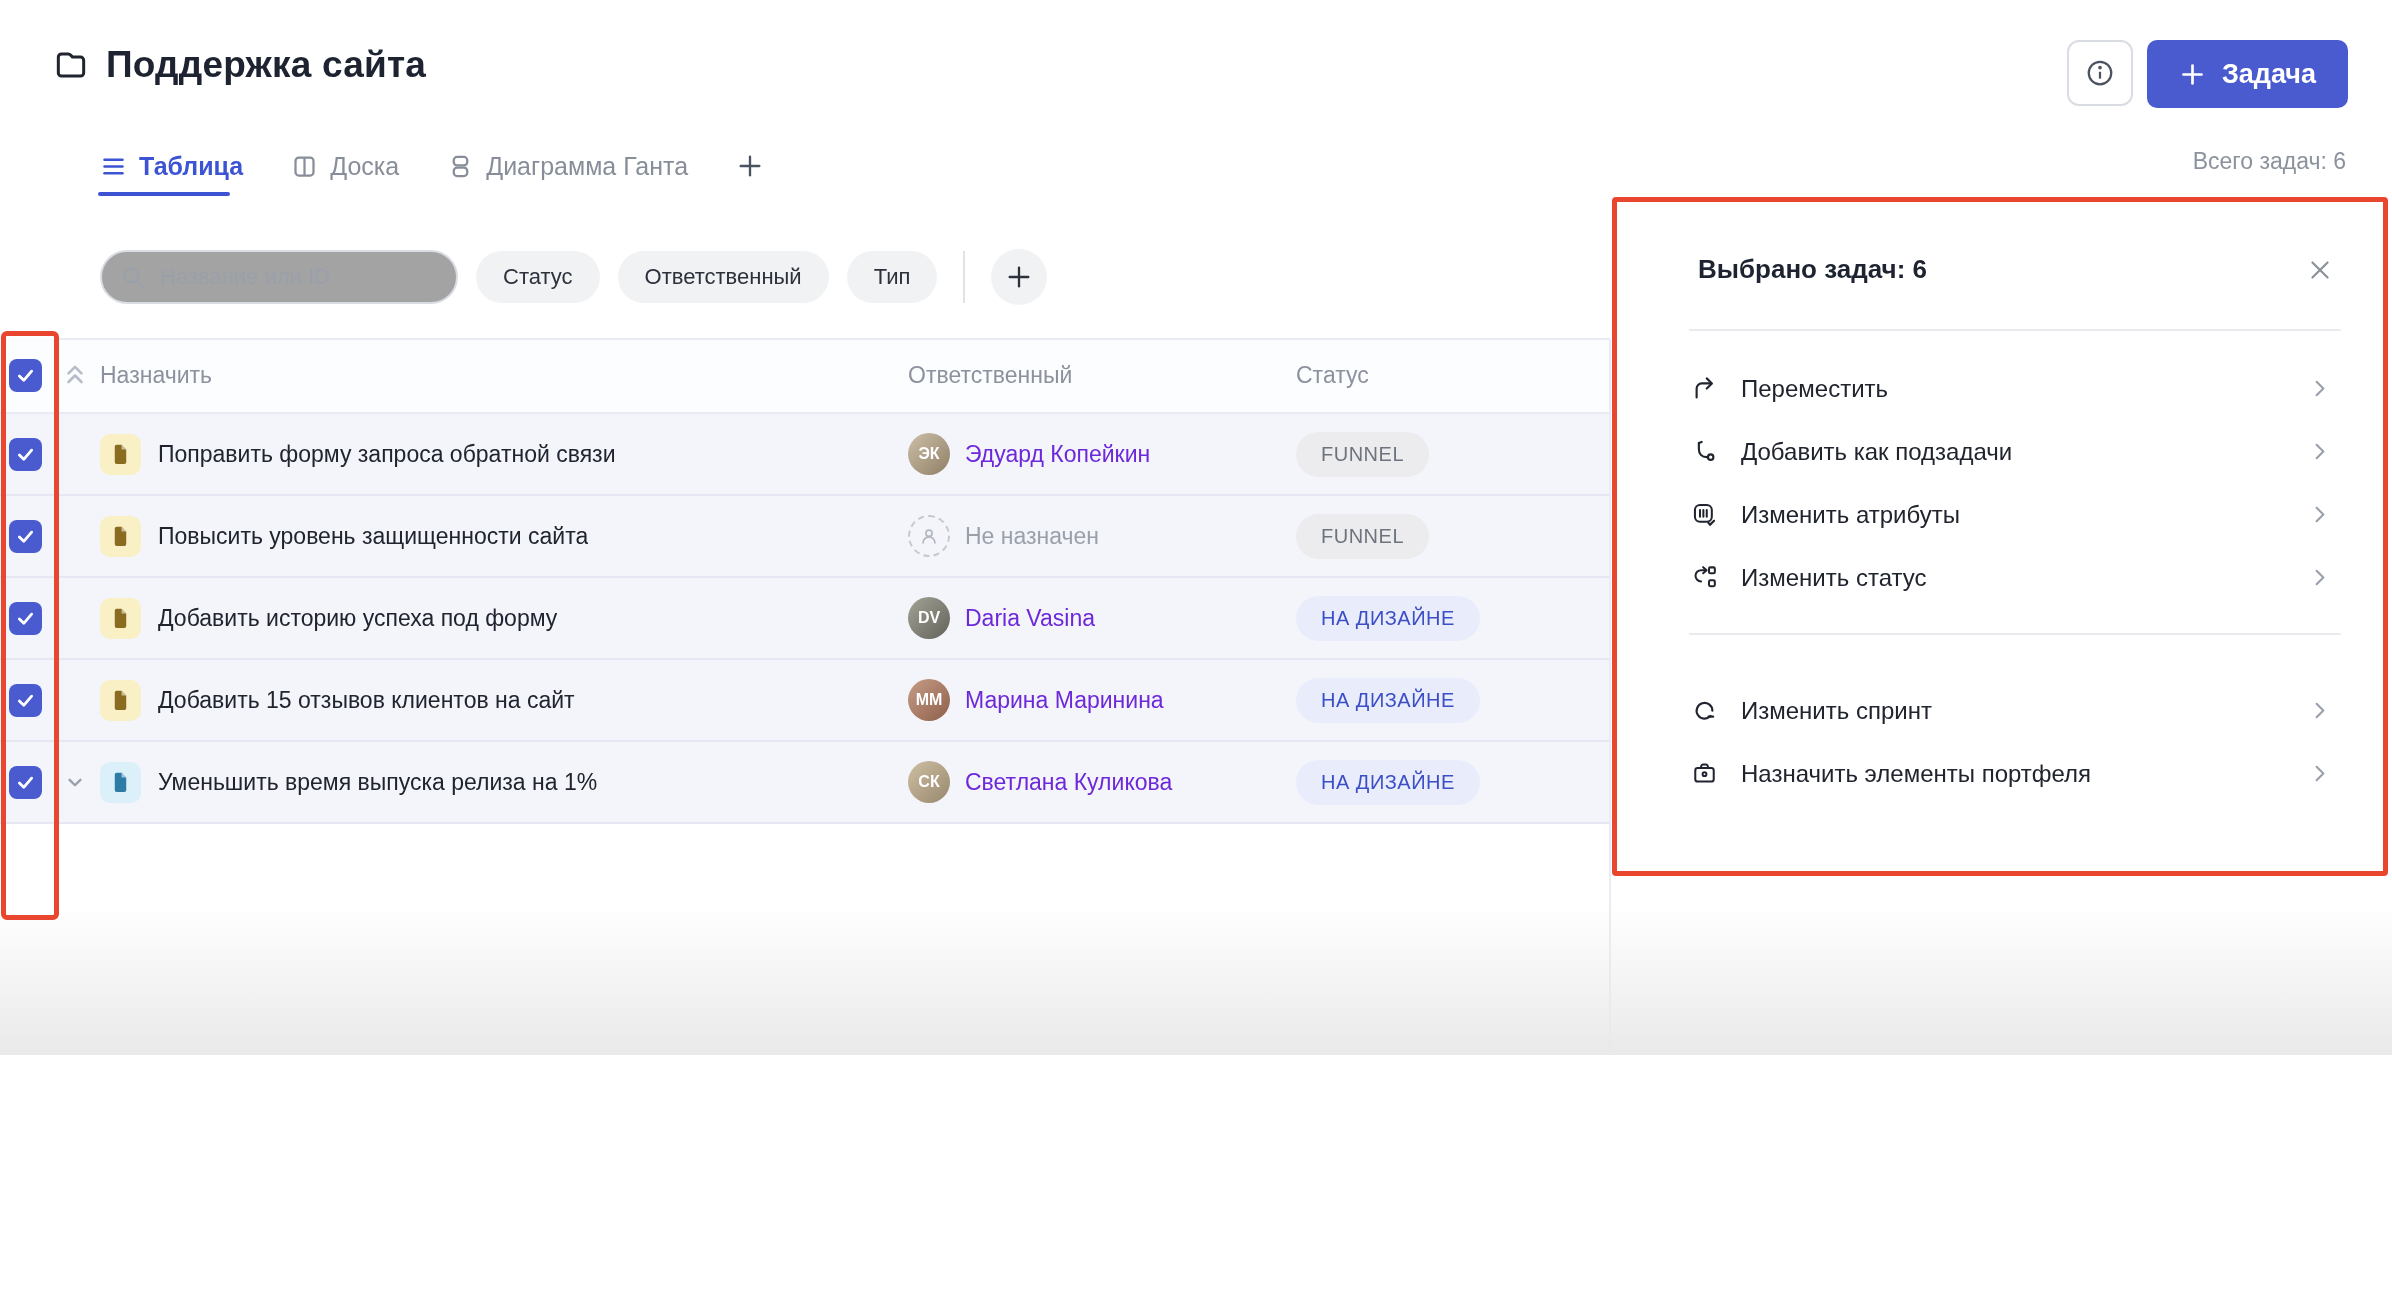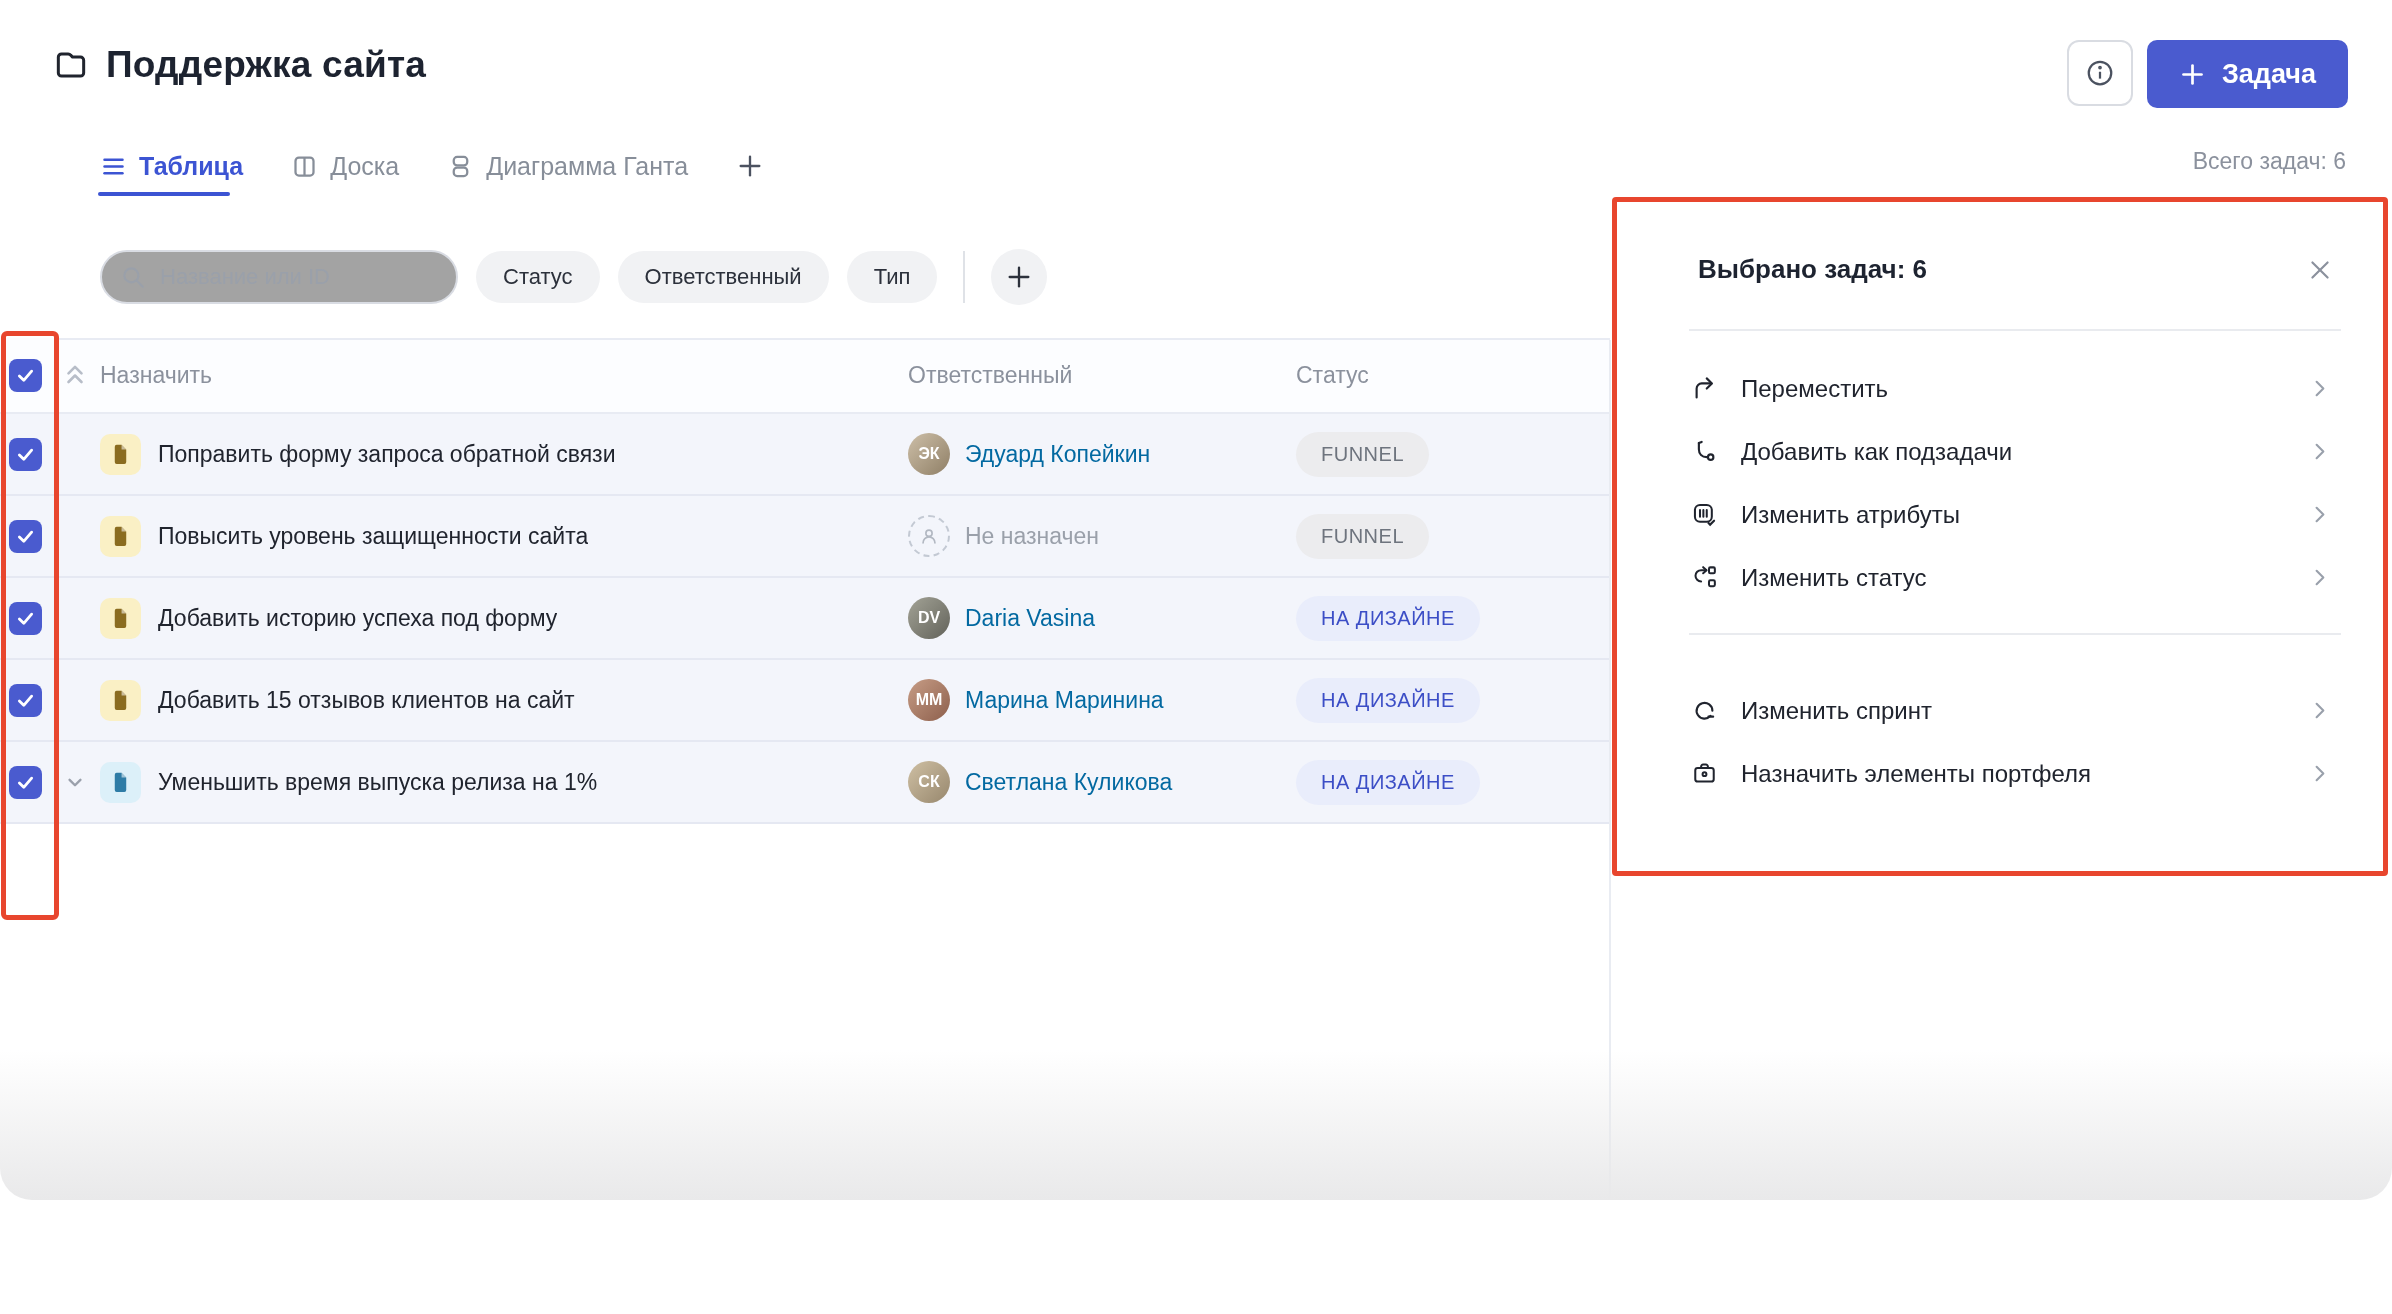--- a/index.html
+++ b/index.html
@@ -1,17 +1,17 @@
 <!DOCTYPE html>
 <html><head>
 <meta charset="utf-8">
 <style>
   html,body{margin:0;padding:0;}
   body{width:2392px;height:1314px;background:#fff;font-family:"Liberation Sans",sans-serif;color:#20242e;}
-  #app{position:relative;width:2392px;height:1200px;overflow:hidden;background:#fff;border-radius:32px;}
+  #app{position:relative;width:2392px;height:1055px;overflow:hidden;background:#fff;}
   svg{display:block;}
 
   
   .page-head{position:absolute;left:52px;top:44px;display:flex;align-items:center;gap:16px;}
   .page-head h1{margin:0;font-size:37px;font-weight:700;color:#1d2330;letter-spacing:.2px;}
   .top-actions{position:absolute;right:44px;top:40px;display:flex;gap:14px;align-items:flex-start;}
   .info-btn{width:66px;height:66px;border:2px solid #d9dce2;border-radius:12px;background:#fff;display:flex;align-items:center;justify-content:center;cursor:pointer;}
   .task-btn{height:68px;padding:0 32px;border:none;border-radius:10px;background:#4a5bcf;color:#fff;font-size:27px;font-weight:600;display:flex;align-items:center;gap:16px;cursor:pointer;font-family:inherit;}
 
   
@@ -41,21 +41,21 @@
   .cell-name{flex:1 1 auto;display:flex;align-items:center;min-width:0;}
   .cell-assignee{width:380px;flex:0 0 auto;display:flex;align-items:center;gap:15px;}
   .cell-status{width:322px;flex:0 0 auto;display:flex;align-items:center;padding-left:8px;box-sizing:border-box;}
   .checkbox{width:33px;height:33px;border-radius:8px;background:#4a5bcf;display:flex;align-items:center;justify-content:center;cursor:pointer;flex:0 0 auto;}
   .expander{visibility:hidden;cursor:pointer;}
   .trow.expandable .expander{visibility:visible;}
   .doc-chip{width:41px;height:41px;border-radius:10px;background:#faf0c5;color:#8a6c20;display:flex;align-items:center;justify-content:center;margin-right:17px;flex:0 0 auto;}
   .trow.icon-blue .doc-chip{background:#dcf0f9;color:#2e7ca6;}
   .row-title{font-size:23px;color:#20242e;white-space:nowrap;overflow:hidden;text-overflow:ellipsis;}
   .avatar{width:42px;height:42px;border-radius:50%;display:flex;align-items:center;justify-content:center;color:#fff;font-size:16px;font-weight:700;flex:0 0 auto;box-sizing:border-box;}
-  .assignee-name{font-size:23px;color:#0369a1;white-space:nowrap;}
+  .assignee-name{font-size:23px;color:#6d28d9;white-space:nowrap;}
   .trow.unassigned .avatar{background:transparent !important;border:2px dashed #c3c9d3;color:#b2b8c2;}
   .trow.unassigned .assignee-name{color:#9aa0aa;}
   .status-pill{height:45px;padding:0 25px;border-radius:23px;display:flex;align-items:center;font-size:20px;letter-spacing:.5px;white-space:nowrap;cursor:pointer;}
   .status-pill.gray{background:#ececee;color:#6e747e;}
   .status-pill.blue{background:#e9edfb;color:#3c4ec6;}
   .col-divider{position:absolute;left:1609px;top:340px;width:2px;height:905px;background:#e9ecf2;}
 
   
   .red-col{position:absolute;left:1px;top:331px;width:48px;height:579px;border:5px solid #e8462e;border-radius:6px;pointer-events:none;z-index:30;}
 

